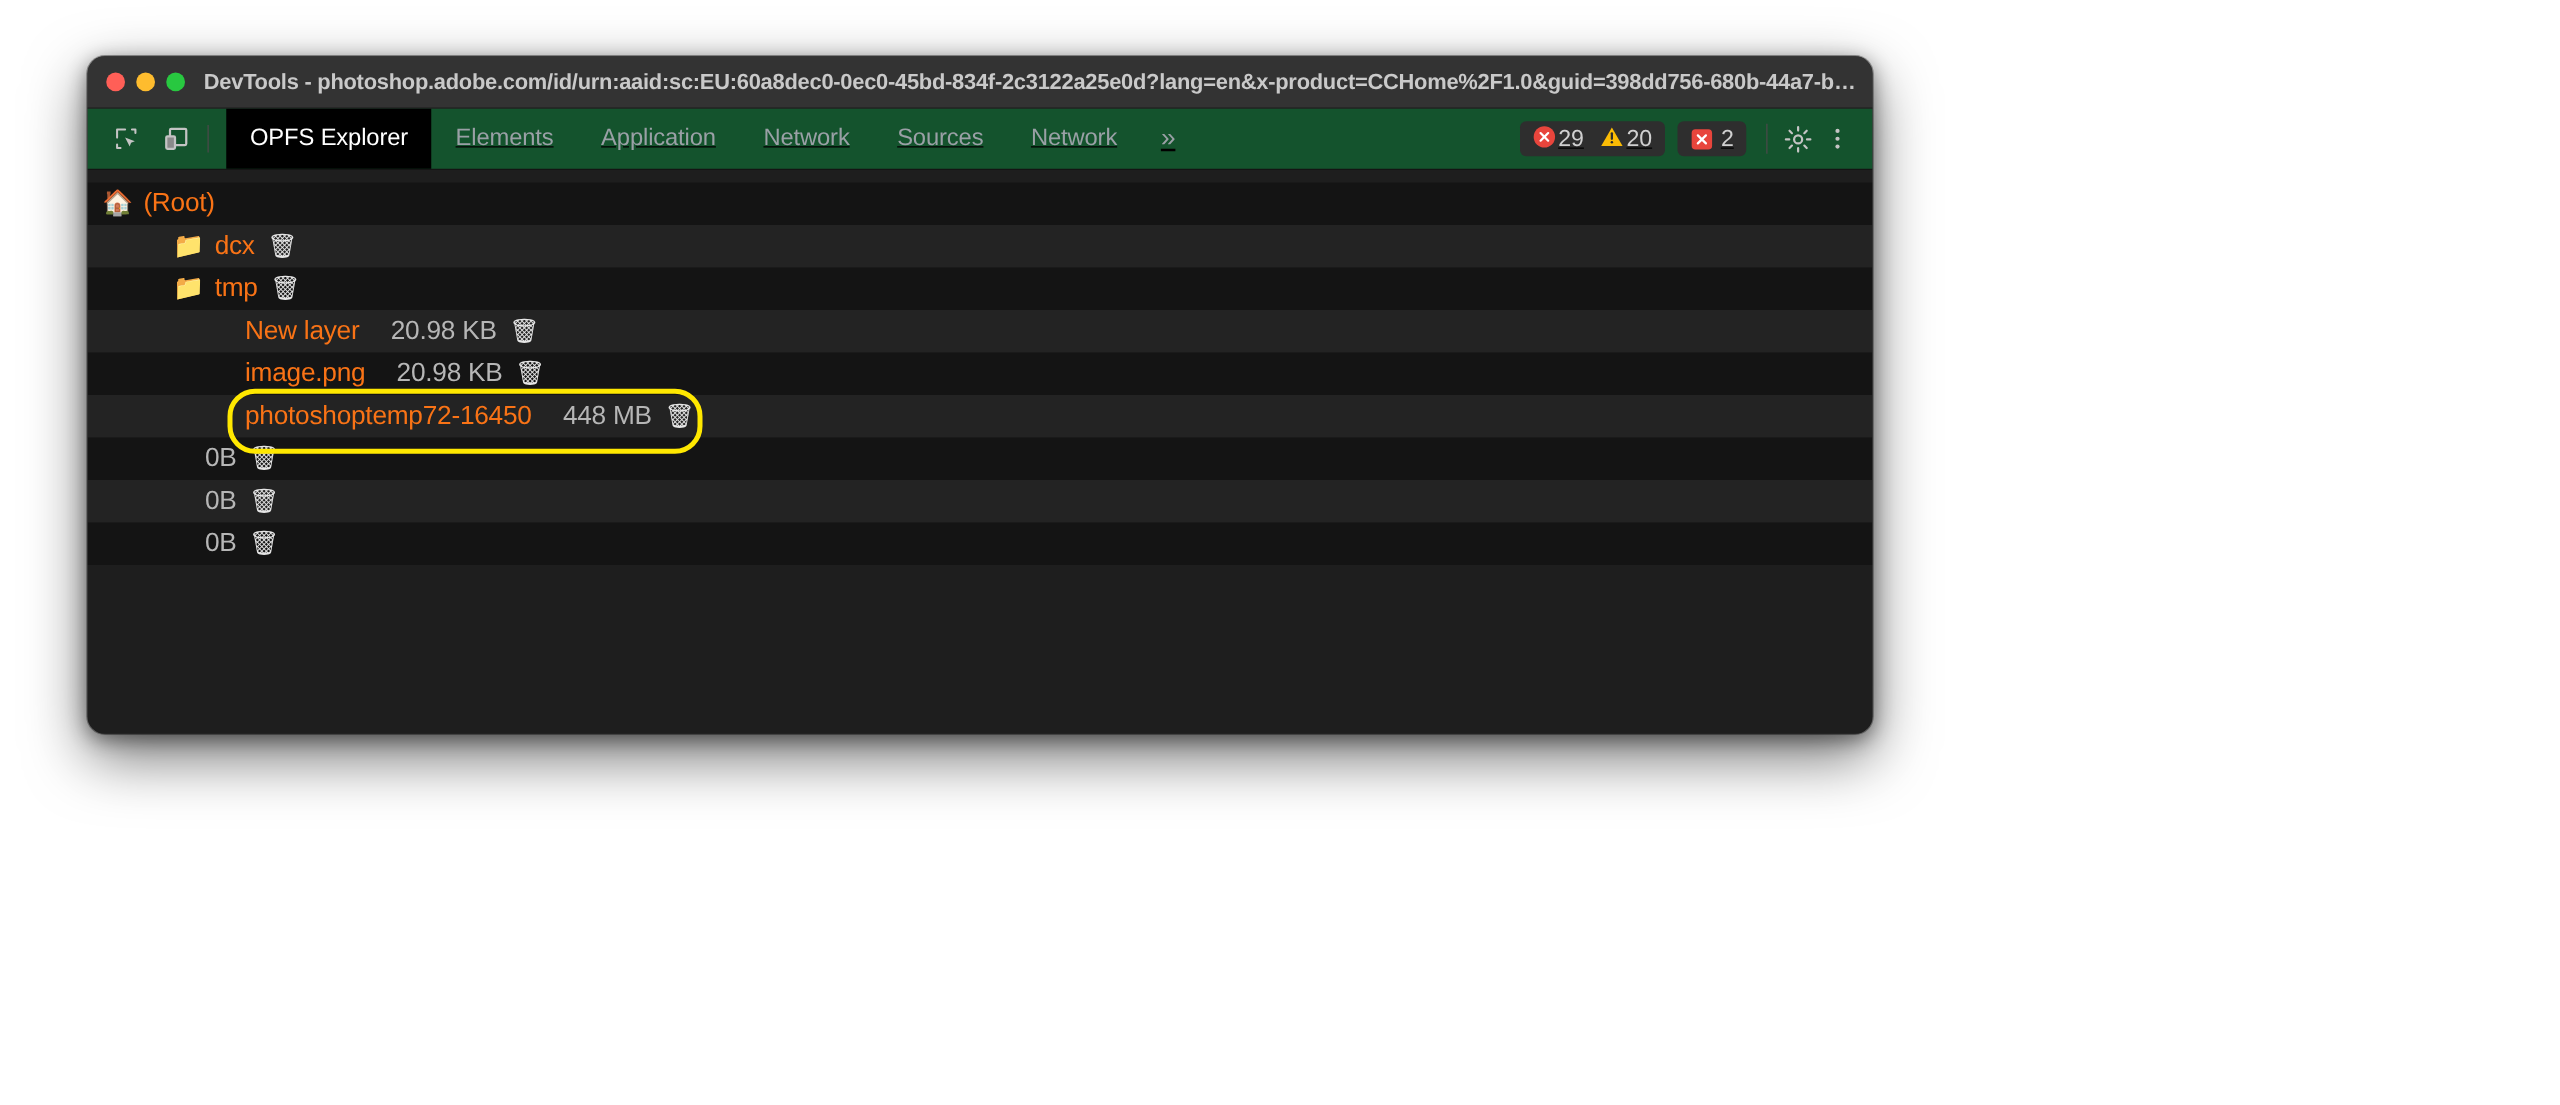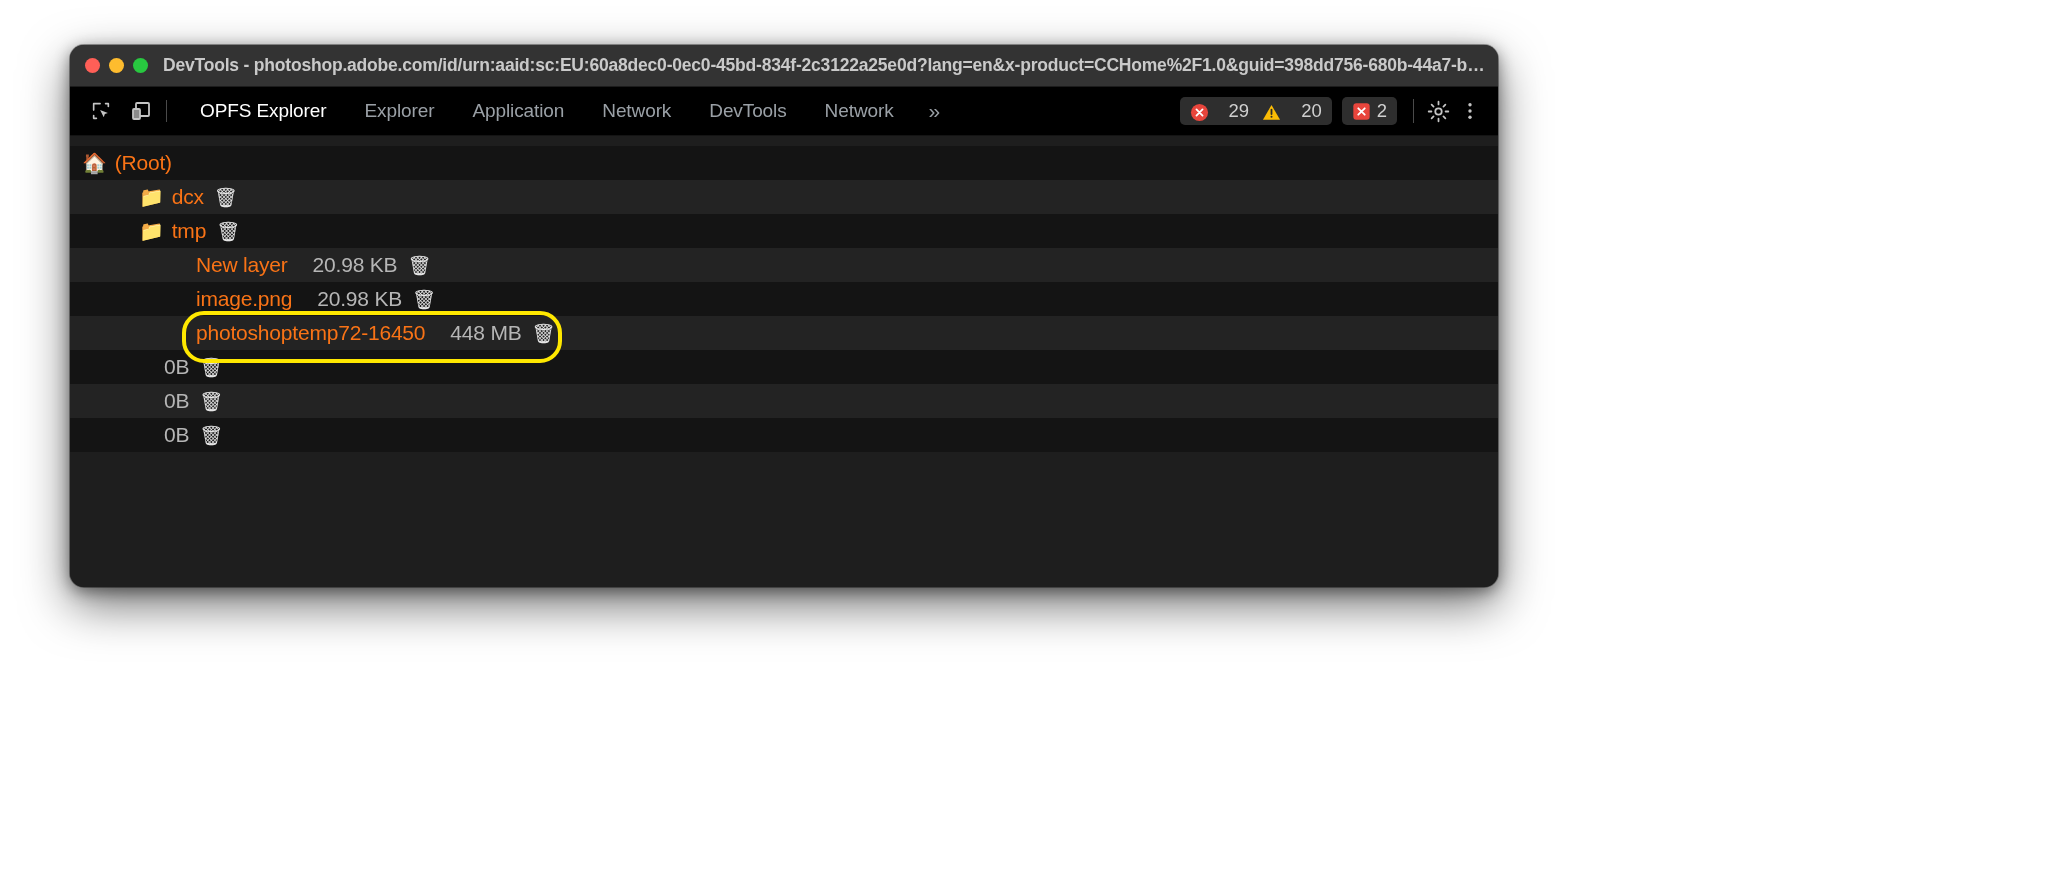--- a/index.html
+++ b/index.html
@@ -68,25 +68,26 @@
     overflow: hidden;
     text-overflow: ellipsis;
     max-width: 1330px;
     letter-spacing: -0.2px;
   }
 
   
   #toolbar {
     height: 48px;
     min-height: 48px;
-    background: #000000;
+    background: #14532d;
     display: flex;
     align-items: stretch;
     border-bottom: 1px solid #141414;
     position: relative;
+    text-decoration: underline;
   }
   .tool-icons {
     display: flex;
     align-items: center;
     padding: 0 8px 0 14px;
     gap: 6px;
   }
   .tool-btn {
     width: 34px;
     height: 34px;
@@ -139,22 +140,22 @@
     display: flex;
     align-items: center;
     background: #2e2e2e;
     border-radius: 5px;
     padding: 3px 10px;
     gap: 13px;
     margin-right: 10px;
   }
   .counter {
     display: flex;
-    align-items: flex-end;
-    gap: 20px;
+    align-items: flex-start;
+    gap: 2px;
     color: #d0d0d0;
     font-size: 18.5px;
   }
   .badge-icon {
     display: flex;
     align-items: center;
     justify-content: center;
   }
   .issues-box {
     display: flex;
@@ -273,30 +274,30 @@
         </span>
       </div>
       <div class="tool-sep"></div>
     </div>
 
     <div class="tabs">
       <div class="tab active">
         <span>OPFS Explorer</span>
       </div>
       <div class="tab">
-        <span>Explorer</span>
+        <span>Elements</span>
       </div>
       <div class="tab">
         <span>Application</span>
       </div>
       <div class="tab">
         <span>Network</span>
       </div>
       <div class="tab">
-        <span>DevTools</span>
+        <span>Sources</span>
       </div>
       <div class="tab">
         <span>Network</span>
       </div>
       <div class="tab more">
         <span>»</span>
       </div>
     </div>
 
     <div class="toolbar-right">

